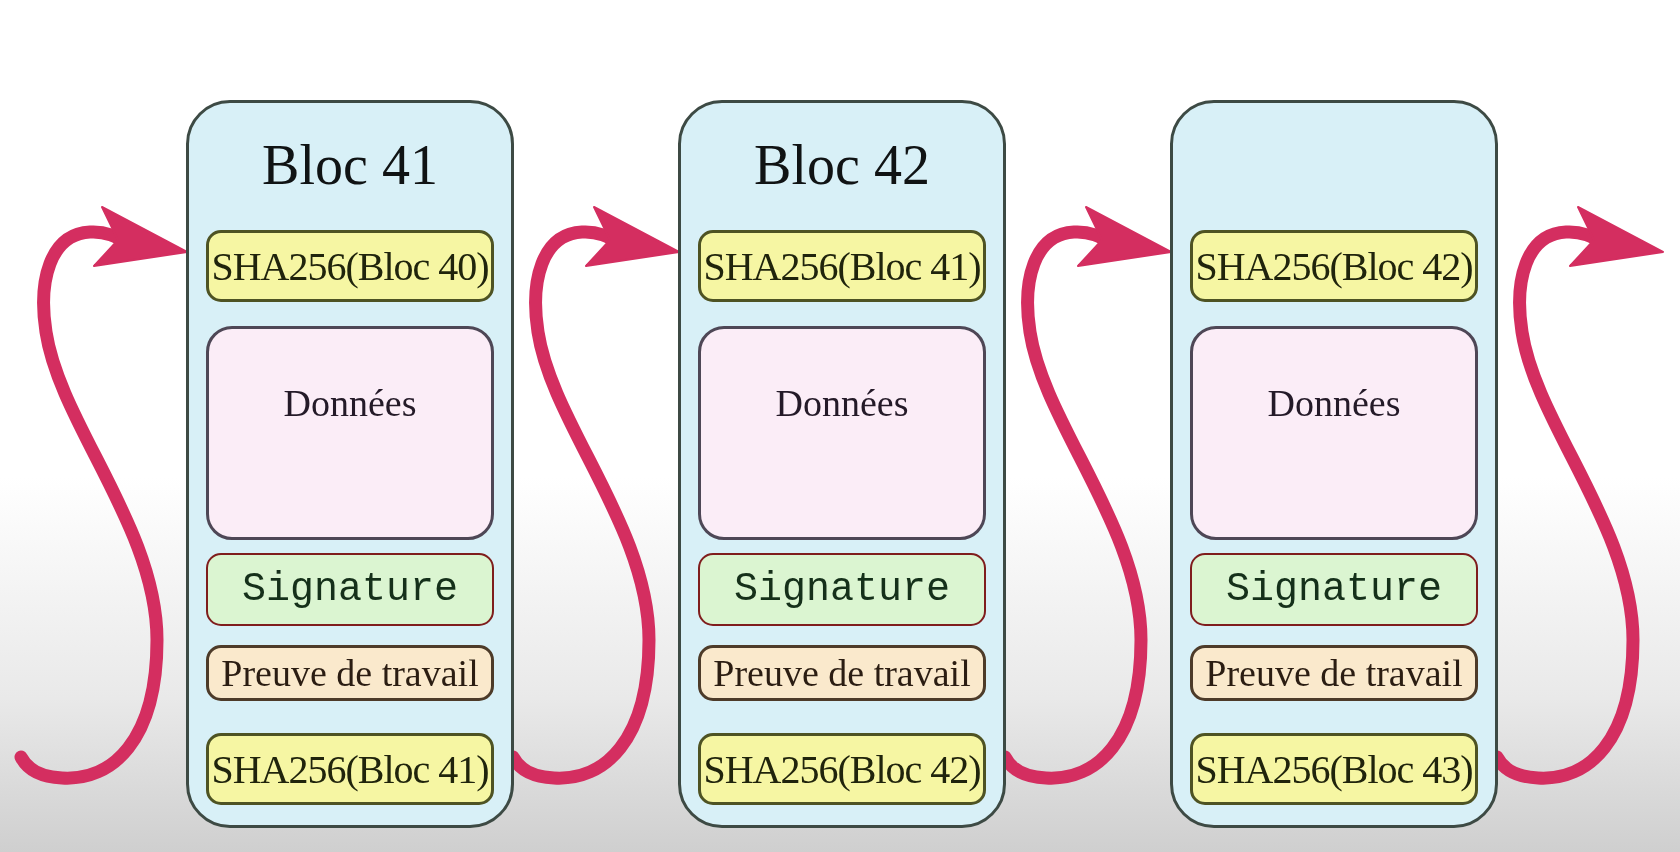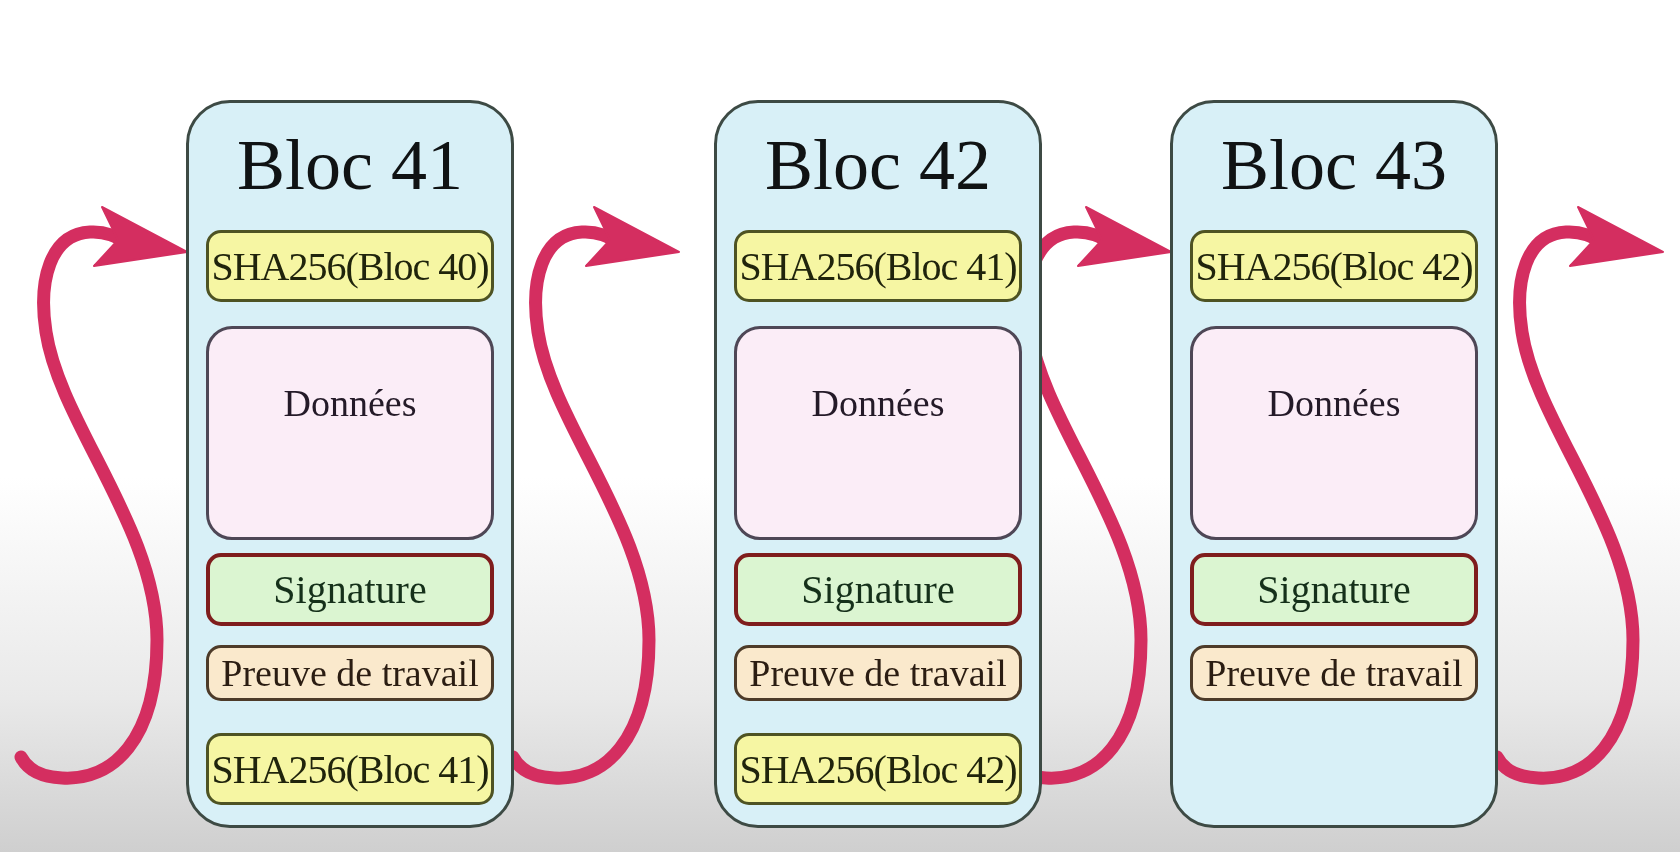--- a/index.html
+++ b/index.html
@@ -43,30 +43,30 @@
     top: 100px;
     width: 328px;
     height: 728px;
     background: var(--block_bg);
     border: 3px solid #3d4a44;
     border-radius: 44px;
     box-sizing: border-box;
     z-index: 2;
   }
   .block-1 { left: 186px; }
-  .block-2 { left: 678px; margin-left: 36px; }
+  .block-2 { left: 678px; }
   .block-3 { left: 1170px; }
 
   .block-title {
     position: absolute;
     top: 12px;
     left: 0;
     right: 0;
     text-align: center;
-    font-size: 72px;
+    font-size: 56px;
     line-height: 100px;
     color: #101314;
     white-space: nowrap;
   }
   .field {
     position: absolute;
     left: 17px;
     right: 17px;
     box-sizing: border-box;
     display: flex;
@@ -94,24 +94,25 @@
     border-radius: 26px;
     font-size: 38px;
     color: #241a28;
     align-items: flex-start;
     padding-top: 52px;
   }
   .sig-box {
     top: 450px;
     height: 73px;
     background: var(--sig_bg);
-    border: 4px solid #7f1d1d;
+    border: 2px solid #7f1d1d;
     border-radius: 15px;
     font-size: 40px;
     color: #15301a;
+    font-family: Liberation Mono, monospace;
   }
   .pow-box {
     top: 542px;
     height: 56px;
     background: var(--pow_bg);
     border: 3px solid #4d3b29;
     border-radius: 15px;
     font-size: 38px;
     color: #2b1d12;
   }
@@ -152,20 +153,20 @@
   <div class="block block-2">
     <div class="block-title">Bloc 42</div>
     <div class="field hash-box hash-top">SHA256(Bloc 41)</div>
     <div class="field data-box">Données</div>
     <div class="field sig-box">Signature</div>
     <div class="field pow-box">Preuve de travail</div>
     <div class="field hash-box hash-bottom">SHA256(Bloc 42)</div>
   </div>
 
   <div class="block block-3">
-    <div class="block-title">Bloc 43</div>
     <div class="field hash-box hash-top">SHA256(Bloc 42)</div>
     <div class="field data-box">Données</div>
     <div class="field sig-box">Signature</div>
     <div class="field pow-box">Preuve de travail</div>
+    <div class="field hash-box hash-bottom">SHA256(Bloc 43)</div>
   </div>
 
 </div>
 
 </body></html>

